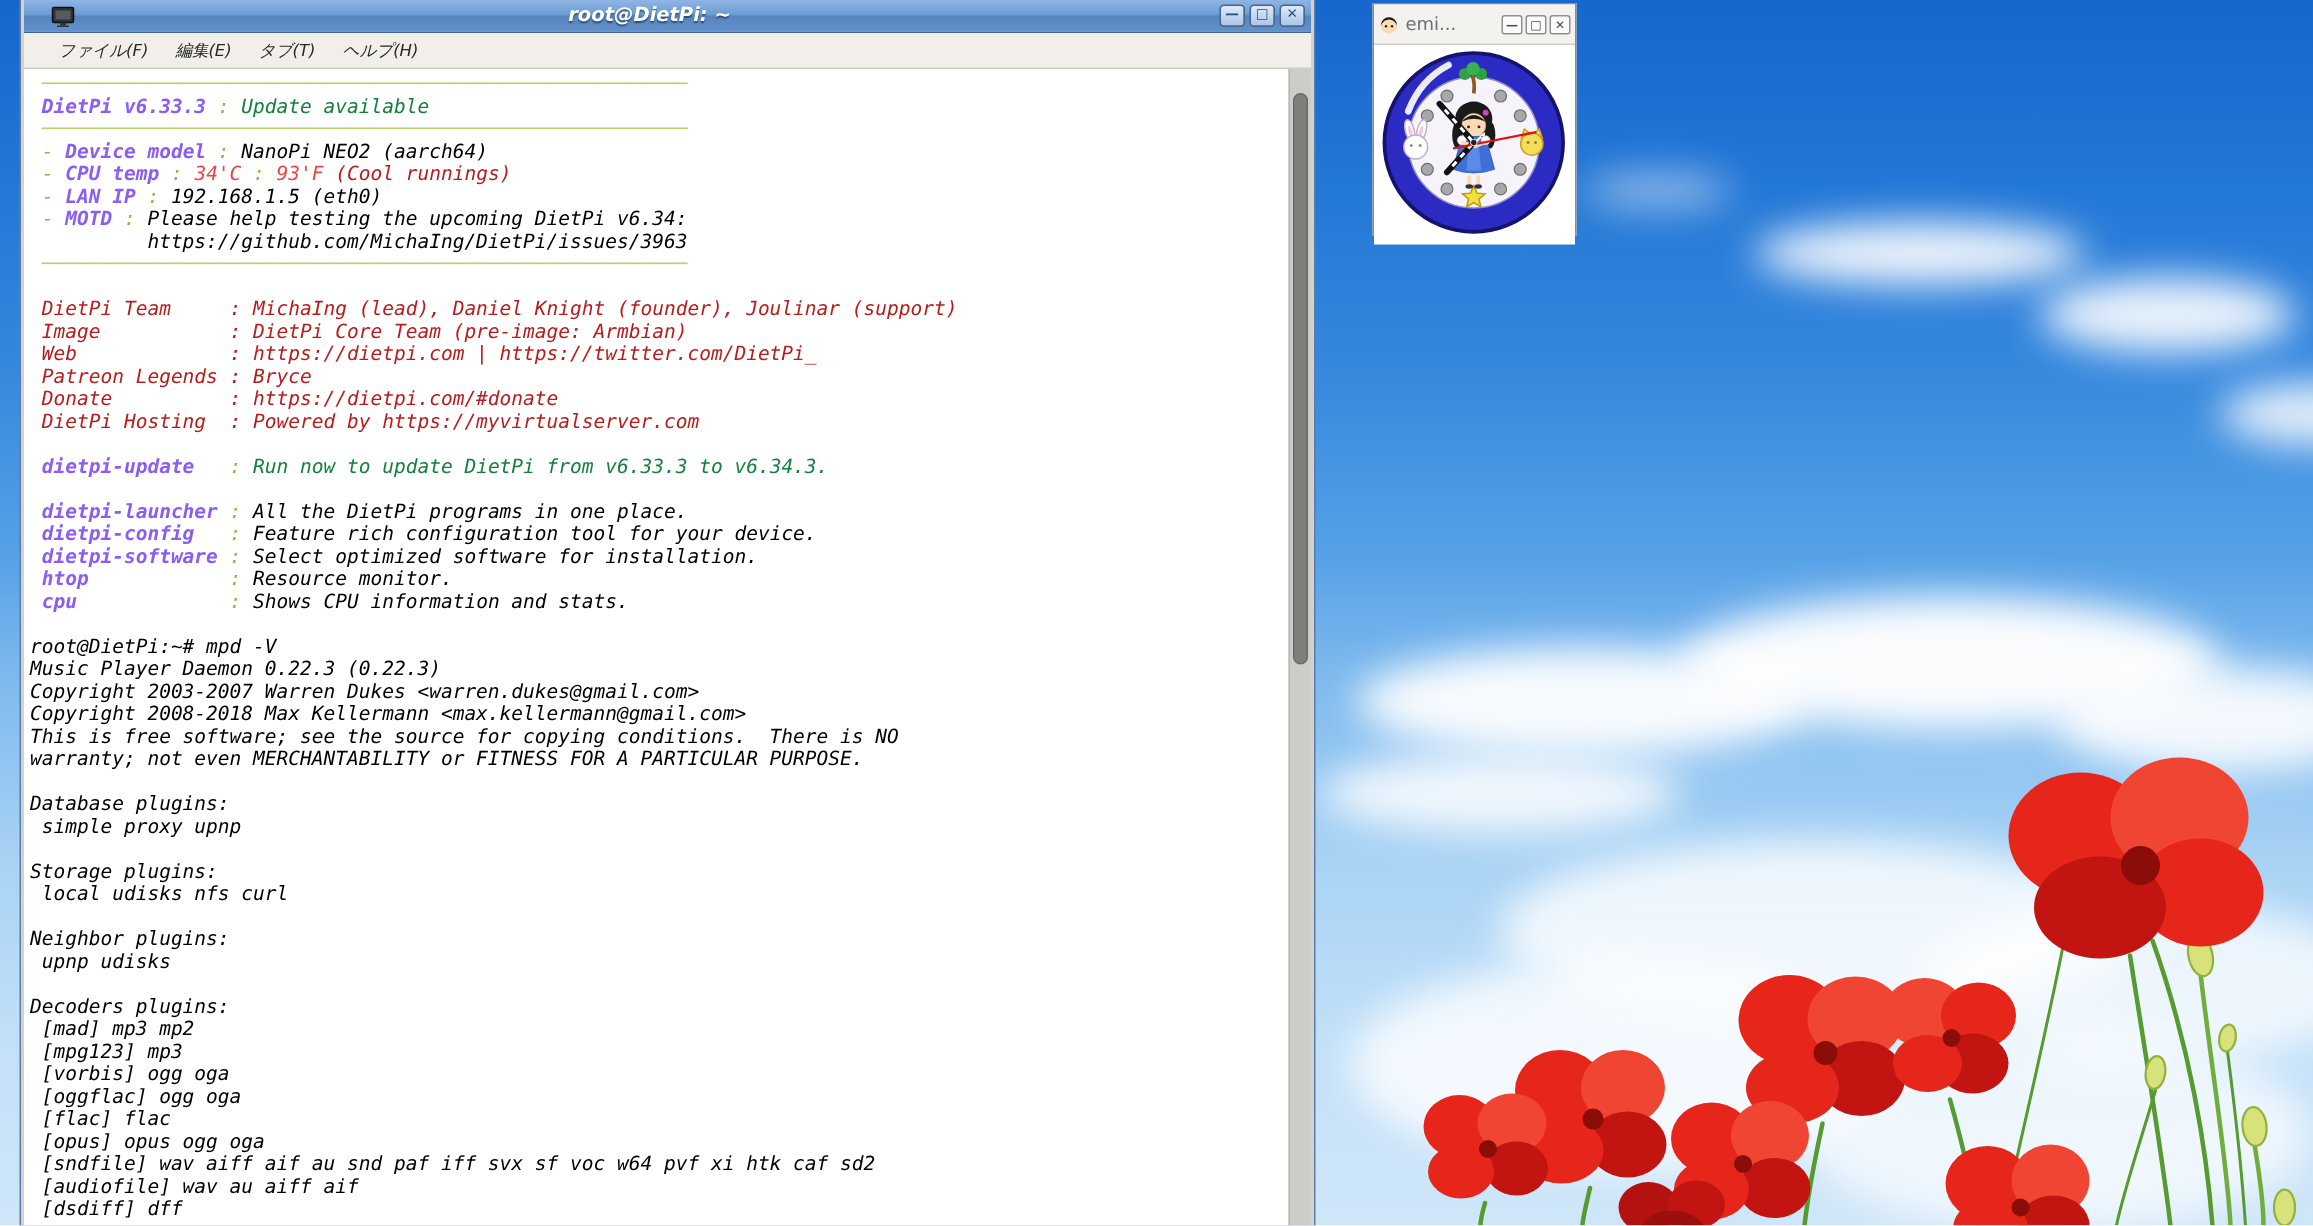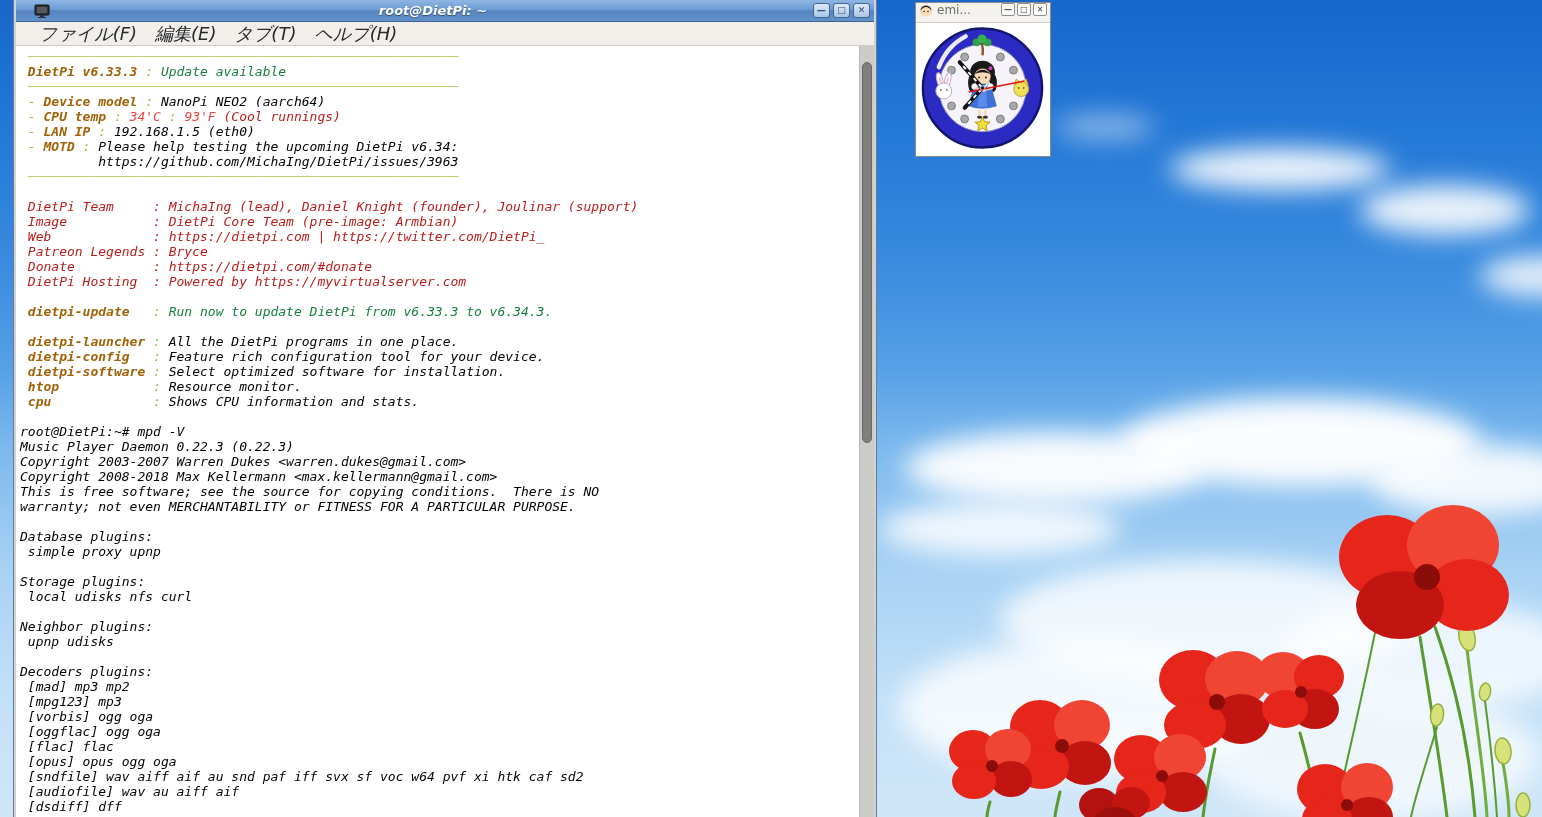--- a/index.html
+++ b/index.html
@@ -19,43 +19,43 @@
     background:linear-gradient(180deg,#8fb5e4 0%,#6d9dd4 45%,#5584c0 52%,#6392cb 100%);
     border-bottom:1px solid #3c6596; }
   .term-title { flex:1; text-align:center; color:#ffffff; font-weight:bold; font-size:13px;
     text-shadow:0 1px 1px rgba(0,0,0,.45); }
   .app-icon { width:16px; height:16px; margin-left:14px; margin-right:6px; flex:0 0 16px; }
   .wbtn { width:17px; height:15px; margin-left:3px; border:1px solid #44658e; border-radius:3px;
     background:linear-gradient(180deg,#dfeafa,#a9c5e6); color:#2d4f78; font-size:9px; line-height:13px;
     text-align:center; font-weight:bold; cursor:default; }
   .term-menubar { height:24px; flex:0 0 24px; background:#f2efeb; border-bottom:1px solid #cfcbc5;
     display:flex; align-items:center; padding-left:14px; }
-  .menu-item { font-size:18px; color:#26292c; padding:2px 9px; }
+  .menu-item { font-size:11px; color:#26292c; padding:2px 9px; }
   .term-content { position:relative; flex:1; background:#ffffff; overflow:hidden; }
   .term-text { position:absolute; left:0; top:0; right:16px; padding:3px 0 0 4px;
     font-family:"DejaVu Sans Mono", "Liberation Mono", monospace; font-size:13px; line-height:15px;
     white-space:pre; }
   .tline { height:15px; }
   .p  { color:#000000;text-align:center; }
-  .b  { color:#a16207; font-weight:bold; }
+  .b  { color:#8b5cf6; font-weight:bold; }
   .g  { color:#86be3a; }
   .r  { color:#15803d; }
   .c  { color:#ef4444; }
   .gy { color:#b91c1c; }
   .sep{ color:#c4ce6c; }
   .scrollbar-track { position:absolute; right:0; top:0; bottom:0; width:15px; background:#cccdc8;
     border-left:1px solid #b7b8b3; }
   .scrollbar-thumb { position:absolute; left:2px; top:16px; width:10px; height:381px;
     background:#7f807e; border:1px solid #696a68; border-radius:6px; }
 
   
   .clock-window { position:absolute; left:915px; top:2px; width:136px; height:155px; z-index:6;
     background:#ffffff; border:1px solid #8b8b8b; box-shadow:0 0 0 1px #d7d7d7 inset; }
-  .clock-titlebar { height:20px; display:flex; background:#f4f2ef;
-    border-bottom:1px solid #d0cdc8; padding:0 3px; }
+  .clock-titlebar { height:20px; display:flex; align-items:center; background:#f4f2ef;
+    border-bottom:1px solid #d0cdc8; padding:13px 3px; }
   .clock-title { flex:1; font-size:12px; color:#6e6e6e; margin-left:4px; overflow:hidden; white-space:nowrap; }
   .cbtn { width:14px; height:13px; margin-left:2px; border:1px solid #8f8f8f; border-radius:2px;
     background:#fbfbfb; color:#4c4c4c; font-size:8px; line-height:11px; text-align:center; font-weight:bold; }
   .clock-body { width:100%; height:133px; background:#ffffff; }
 </style>
 </head>
 <body>
 
 <div class="desktop">
 

